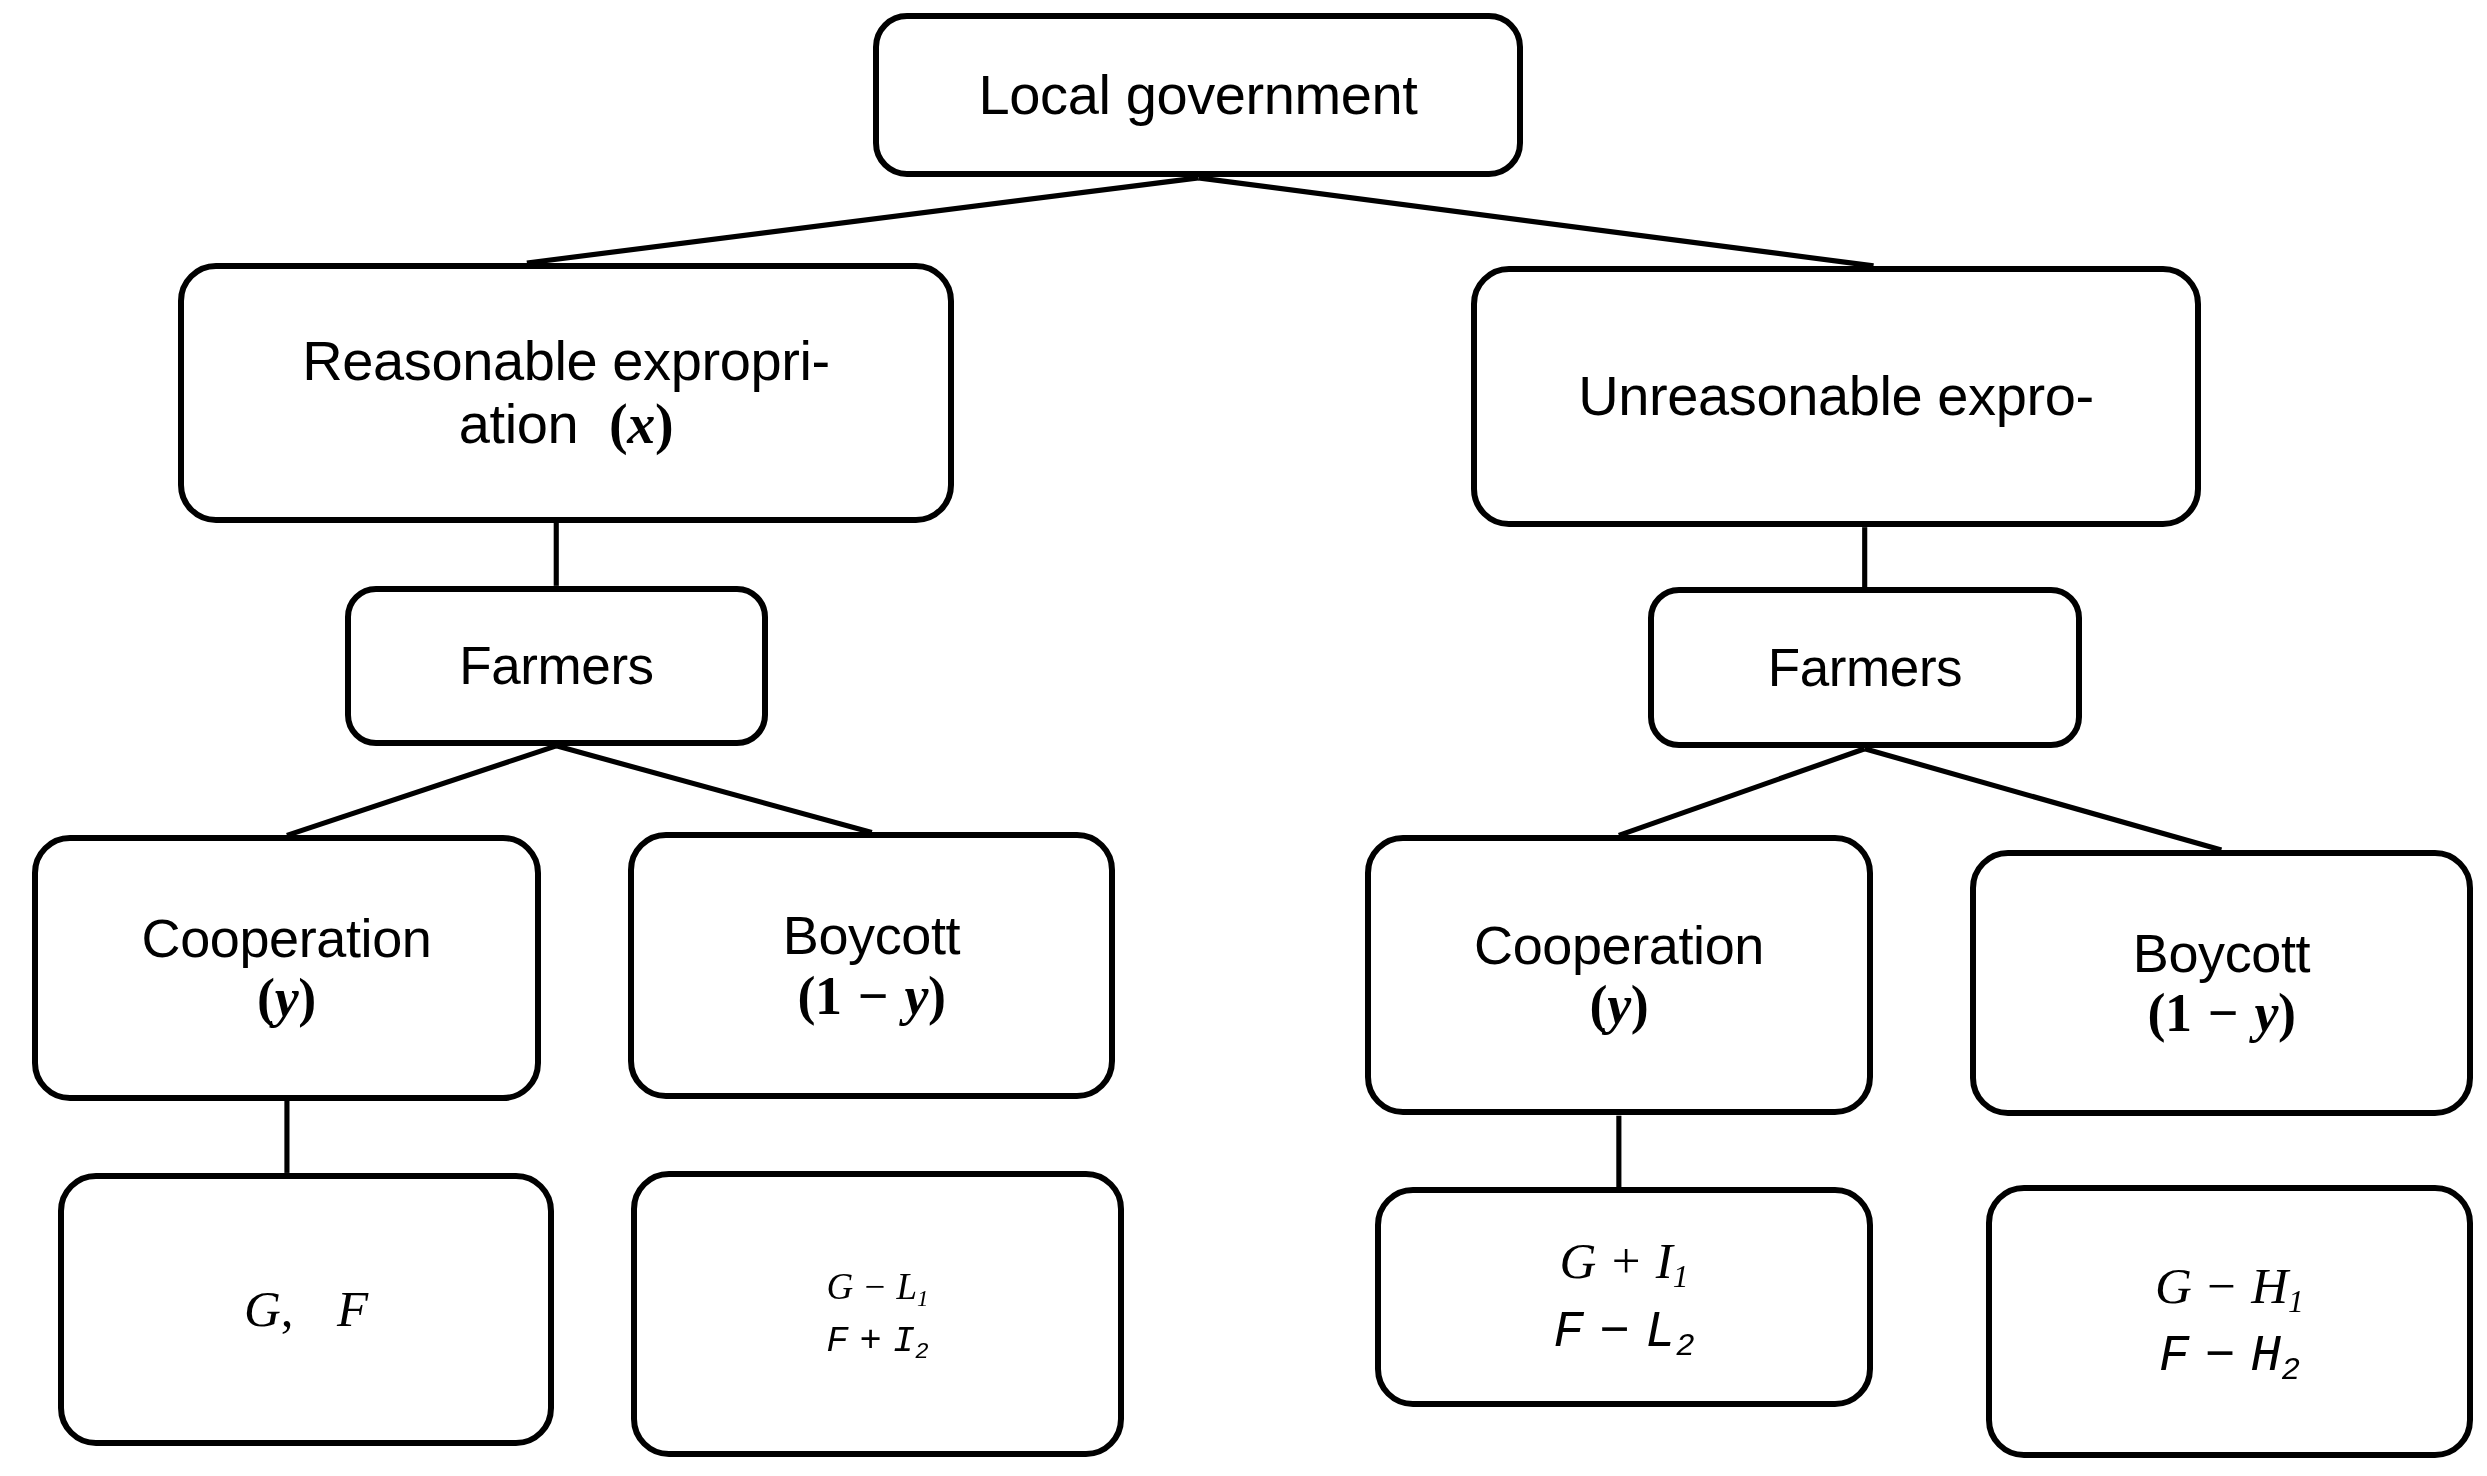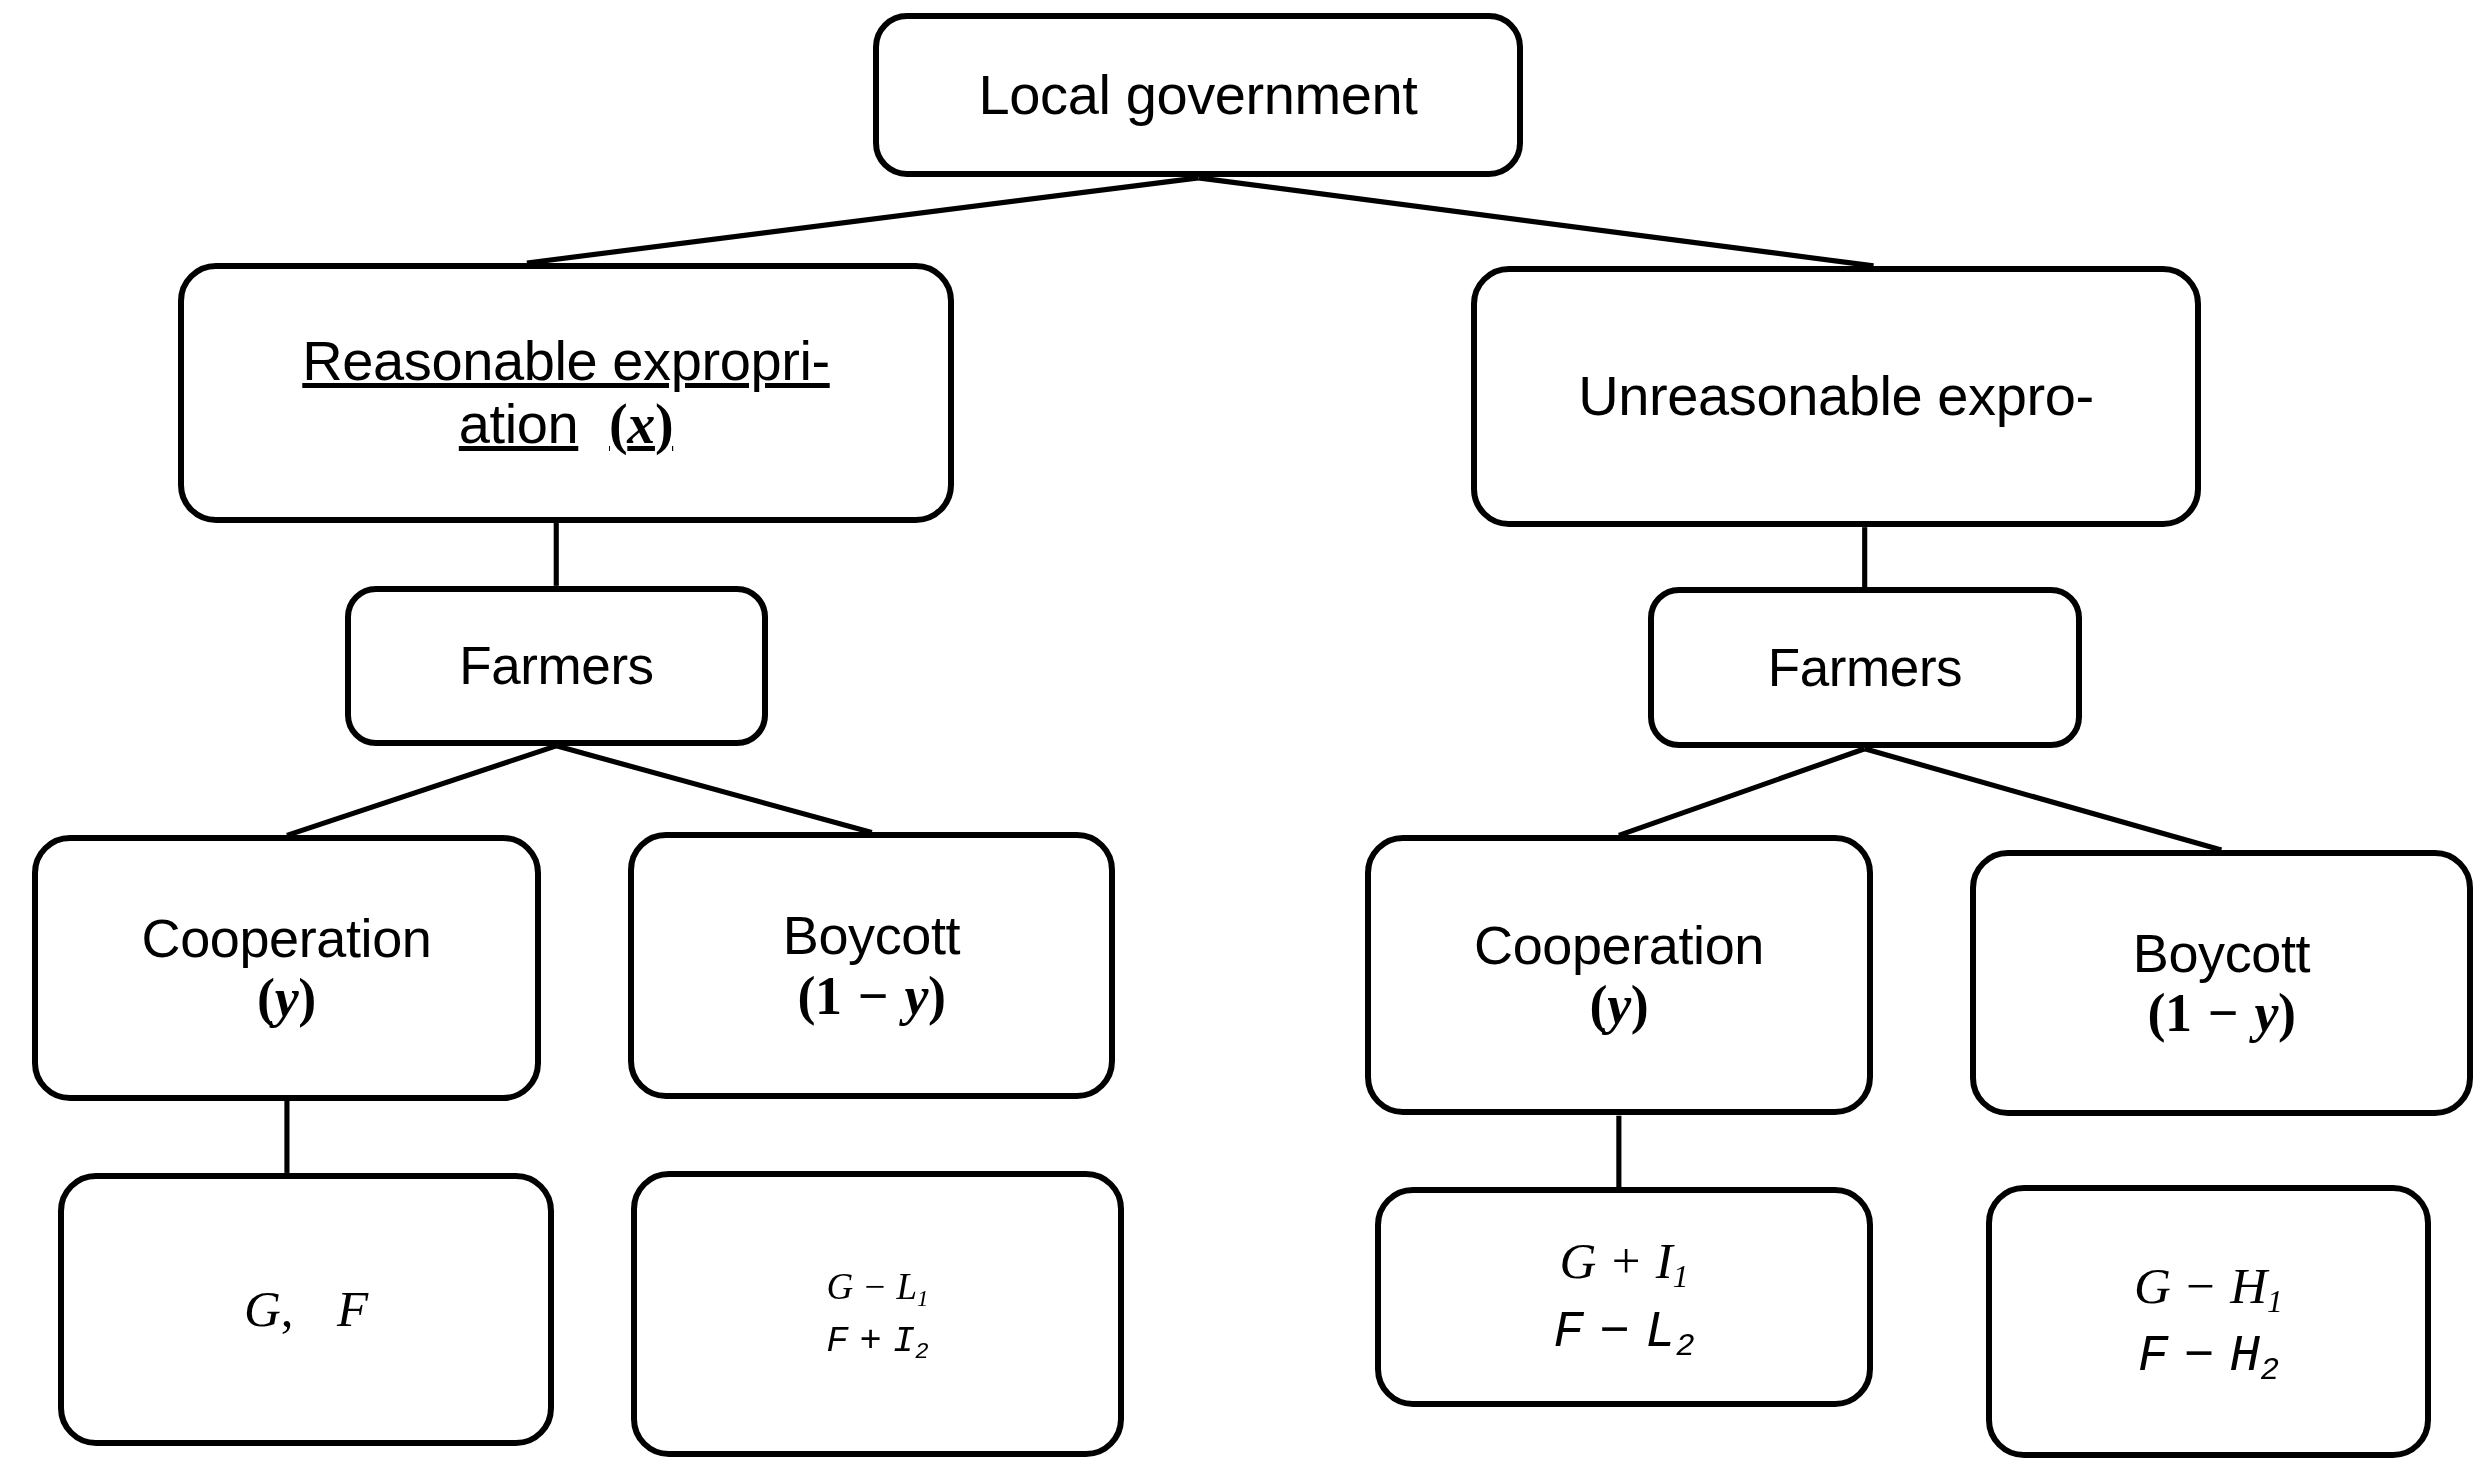--- a/index.html
+++ b/index.html
@@ -64,32 +64,32 @@
     font-style: italic;
     vertical-align: -0.30em;
     line-height: 0;
   }
   .bold-math {
     font-weight: 700;
   }
 
   
   #n-root      { left: 873px; top: 13.2px;   width: 650px;  height: 164px; font-size: 56px; border-radius: 34px; }
-  #n-reasonable{ left: 178px;  top: 263px;  width: 776px; height: 260px; font-size: 56px; text-decoration: underline; }
+  #n-reasonable{ left: 178px;  top: 263px;  width: 776px; height: 260px; font-size: 56px; }
   #n-unreason  { left: 1471px; top: 266px;  width: 730px; height: 261px; font-size: 56px; }
   #n-farmers-l { left: 345px;  top: 586px;  width: 423px;  height: 160px; font-size: 53px; border-radius: 31px; }
   #n-farmers-r { left: 1648px; top: 587px;  width: 434px;  height: 161px; font-size: 53px; border-radius: 31px; }
   #n-coop-l    { left: 32px;   top: 835px; width: 509px;  height: 266px; font-size: 54px; }
   #n-boy-l     { left: 628px;  top: 832px; width: 487px;  height: 267px; font-size: 54px; }
   #n-coop-r    { left: 1365px; top: 835px; width: 508px;  height: 280px; font-size: 54px; }
   #n-boy-r     { left: 1970px; top: 850px; width: 503px;  height: 266px; font-size: 54px; }
   #n-pay-1     { left: 16px;   top: 1173px; width: 496px;  height: 273px; font-size: 51px; margin-left: 42px; }
   #n-pay-2     { left: 631px;  top: 1171px; width: 493px;  height: 286px; font-size: 37px; }
   #n-pay-3     { left: 1375px; top: 1187px; width: 498px;  height: 220px; font-size: 51px; }
-  #n-pay-4     { left: 1986px; top: 1185px; width: 445px;  height: 273px; font-size: 51px; }
+  #n-pay-4     { left: 1986px; top: 1185px; width: 487px;  height: 273px; font-size: 51px; }
 
   .pay-line + .pay-line { margin-top: 13px; font-family: Liberation Mono, monospace; }
   .sp { display: inline-block; width: 0.30em; }
   .sp-wide { display: inline-block; width: 0.55em; }
 </style>
 </head>
 <body>
 
 <div id="stage">
 

